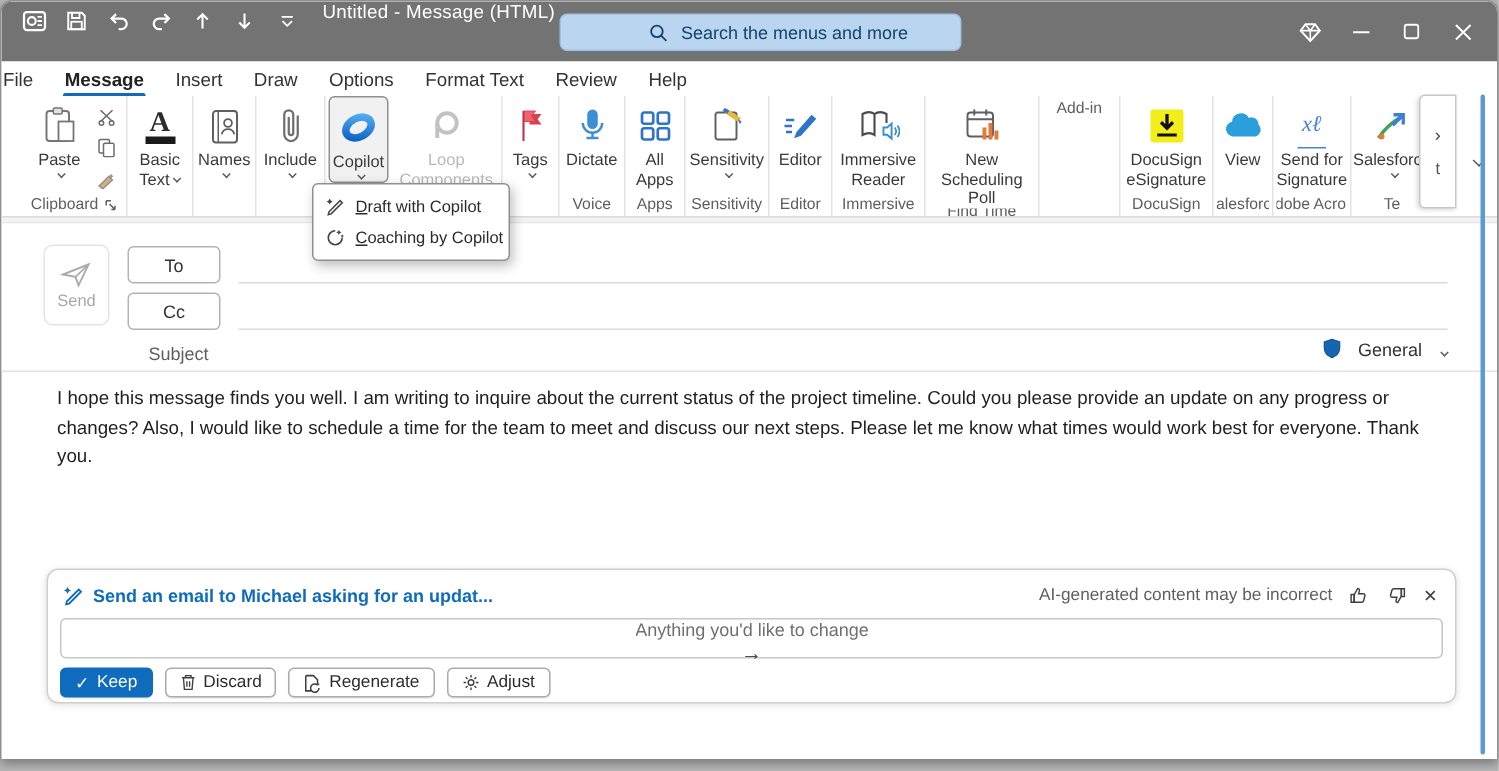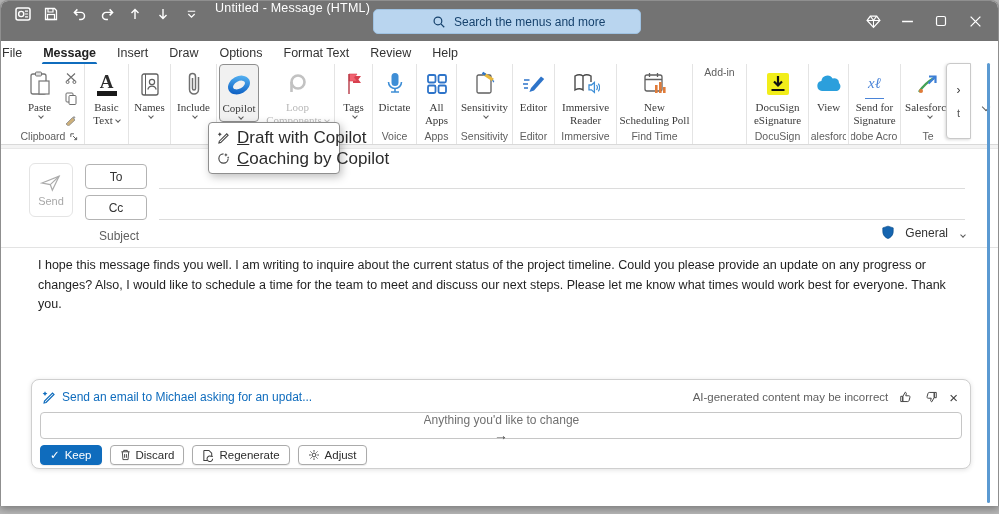--- a/index.html
+++ b/index.html
@@ -28,36 +28,36 @@
 
   
   .ribbon { position:absolute; top:63px; left:0; right:14px; height:80px; background:#fff; display:flex; align-items:stretch; padding-left:14px; }
   .ribbon-edge { position:absolute; top:143px; left:0; right:0; height:5px; background:#f3f3f3; border-top:1px solid #d9d9d9; border-bottom:1px solid #e8e8e8; }
   .rgroup { display:flex; flex-direction:column; border-right:1px solid #e4e4e4; padding:0 2px; flex:0 0 auto; }
   .rgroup:last-of-type { border-right:none; }
   .btnrow { flex:1; display:flex; align-items:flex-start; justify-content:center; }
   .glabel { height:16px; font-size:10.5px; color:#5e5e5e; text-align:center; white-space:nowrap; display:flex; align-items:center; justify-content:center; gap:4px; overflow:hidden; }
   .bigbtn { display:flex; flex-direction:column; align-items:center; padding-top:5px; cursor:pointer; border-radius:4px; }
   .bigbtn .ic { height:30px; display:flex; align-items:center; justify-content:center; }
-  .blabel { font-size:11px; color:#3a3a3a; text-align:center; line-height:12.5px; margin-top:2px;font-family:Liberation Serif, serif; }
+  .blabel { font-size:11px; color:#3a3a3a; text-align:center; line-height:12.5px; margin-top:2px; }
   .chv { display:inline-block; width:4px; height:4px; border-right:1.3px solid #5a5a5a; border-bottom:1.3px solid #5a5a5a; transform:rotate(45deg); margin:0 0 2px 3px; }
   .disabled .blabel, .disabled .glabel { color:#b9b9b9; }
   .disabled .chv { border-color:#c0c0c0; }
   .sel { background:#f1f1f1; border:1px solid #8f8f8f; }
   .minicol { display:flex; flex-direction:column; justify-content:flex-start; padding-top:6px; gap:6px; margin-left:2px; }
   .minibtn { width:18px; height:15px; display:flex; align-items:center; justify-content:center; cursor:pointer; }
   .overflow-box { position:absolute; left:945px; top:62px; width:25px; height:76px; background:#fff; border:1px solid #c9c9c9; border-radius:4px 0 0 4px;
                   box-shadow:-1px 1px 3px rgba(0,0,0,.15); display:flex; flex-direction:column; align-items:center; justify-content:center; gap:10px; font-size:12px; color:#3a3a3a; cursor:pointer; }
   .collapse-btn { position:absolute; left:972px; top:96px; width:22px; height:22px; display:flex; align-items:center; justify-content:center; cursor:pointer; }
   .collapse-btn .chv { width:6px; height:6px; }
 
   
   .cp-menu { position:absolute; left:207px; top:121px; width:132px; background:#fff; border:1px solid #8f8f8f; border-radius:4px;
              box-shadow:2px 3px 8px rgba(0,0,0,.25); z-index:50; padding:4px 0; }
-  .cp-menu-item { display:flex; align-items:center; height:21px; padding:0 8px; font-size:17px; color:#2b2b2b; cursor:pointer; gap:7px; white-space:nowrap; }
+  .cp-menu-item { display:flex; align-items:center; height:21px; padding:0 8px; font-size:11px; color:#2b2b2b; cursor:pointer; gap:7px; white-space:nowrap; }
   .cp-menu-item .u { text-decoration:underline; }
 
   
   .compose { position:absolute; top:148px; left:0; right:0; height:99px; background:#fff; }
   .send-btn { position:absolute; left:28px; top:14px; width:44px; height:54px; border:1px solid #e4e4e4; border-radius:6px;
               display:flex; flex-direction:column; align-items:center; justify-content:center; gap:3px; color:#a8a8a8; font-size:11px; cursor:pointer; background:#fff;text-align:right; }
   .field-btn { position:absolute; left:84px; width:62px; height:25px; border:1px solid #b3b3b3; border-radius:4px; background:#fff;
                display:flex; align-items:center; justify-content:center; font-size:12px; color:#333; cursor:pointer; }
   .fline { position:absolute; left:158px; right:33px; border-bottom:1px solid #dcdcdc; }
   .subject-lbl { position:absolute; left:98px; top:80px; font-size:12px; color:#5f5f5f; }
@@ -65,21 +65,21 @@
   .hsep { position:absolute; top:246px; left:0; right:0; border-bottom:1px solid #e3e3e3; }
 
   
   .mailbody { position:absolute; top:255px; left:37px; width:934px; cursor:text; }
   .mailbody p { font-size:12.5px; color:#1f1f1f; line-height:19.5px; }
 
   
   .cp-card { position:absolute; left:30px; top:378px; width:940px; height:90px; background:#fff; border:1px solid #cfcfcf; border-radius:8px;
              box-shadow:0 1px 5px rgba(0,0,0,.12); }
   .cp-head { display:flex; align-items:center; height:30px; padding:4px 12px 0 10px; }
-  .cp-prompt { display:flex; align-items:center; gap:6px; color:#0f6cbd; font-size:12px; font-weight:400; flex:1; min-width:0; white-space:nowrap; }
+  .cp-prompt { display:flex; align-items:center; gap:6px; color:#0f6cbd; font-size:12px; font-weight:700; flex:1; min-width:0; white-space:nowrap; }
   .cp-right { display:flex; align-items:center; gap:11px; color:#5f5f5f; font-size:11.5px; }
   .cp-right .icbtn { display:flex; align-items:center; cursor:pointer; color:#3f3f3f; }
   .cp-x { font-size:15px; color:#3f3f3f; cursor:pointer; line-height:1; }
   .cp-input { position:absolute; left:8px; right:8px; top:32px; height:27px; border:1px solid #c6c6c6; border-radius:4px; display:flex; align-items:center;flex-direction:column; }
   .cp-input input { flex:1; border:none; outline:none; font-size:12px; color:#3a3a3a; padding:0 10px; font-family:inherit; background:transparent; }
   .cp-input input::placeholder { color:#707070; }
   .cp-arrow { width:30px; text-align:center; color:#4c4c4c; font-size:14px; cursor:pointer; }
   .cp-actions { position:absolute; left:8px; top:65px; display:flex; gap:8px; }
   .abtn { height:20px; display:flex; align-items:center; gap:5px; padding:0 9px; border-radius:4px; font-size:11.5px; cursor:pointer;
           border:1px solid #ababab; background:#fff; color:#2d2d2d; box-shadow:0 1px 1px rgba(0,0,0,.08); }

